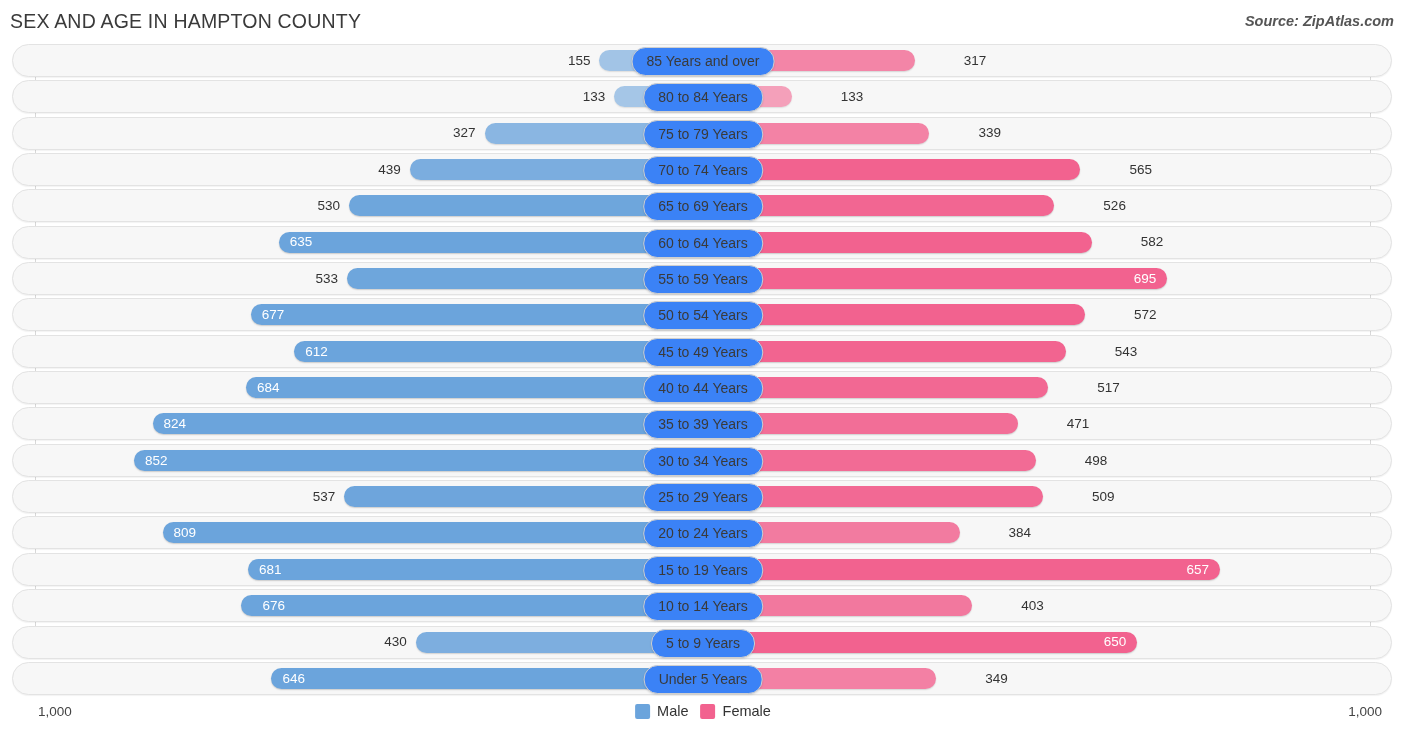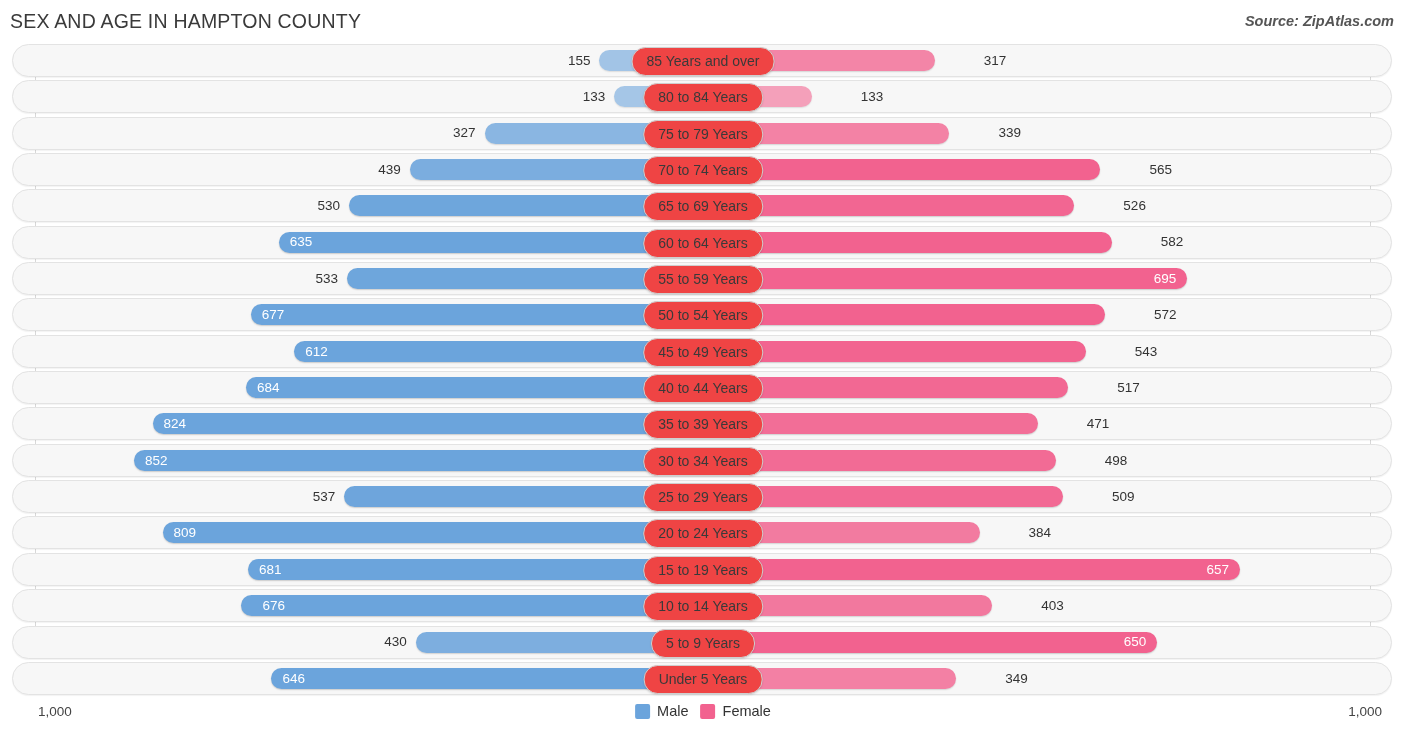--- a/index.html
+++ b/index.html
@@ -101,21 +101,21 @@
 
   .bar {
     height: 21px;
     border-radius: 11px;
     position: relative;
     display: flex;
     align-items: center;
     box-shadow: 0 1px 1.5px rgba(0,0,0,0.18);
   }
   .bar.male   { background: #6ba4dc; justify-content: flex-start; }
-  .bar.female { background: #f2628f; justify-content: flex-end; padding-left: 20px; }
+  .bar.female { background: #f2628f; justify-content: flex-end; }
 
   
   .val-in {
     font-size: 13.5px;
     color: #ffffff;
     padding: 0 11px;
     white-space: nowrap;
     line-height: 1;
   }
   
@@ -129,21 +129,21 @@
 
   
   .center-pill {
     position: absolute;
     left: 50%;
     top: 3px;
     transform: translateX(-50%);
     height: 27px;
     line-height: 27px;
     padding: 0 14px;
-    background: #ef4444;
+    background: #3b82f6;
     border: 1px solid #cfcfcf;
     border-radius: 14px;
     font-size: 14px;
     color: #3a3a3a;
     white-space: nowrap;
     z-index: 5;
     box-shadow: 0 1px 2px rgba(0,0,0,0.12);
   }
 
   

